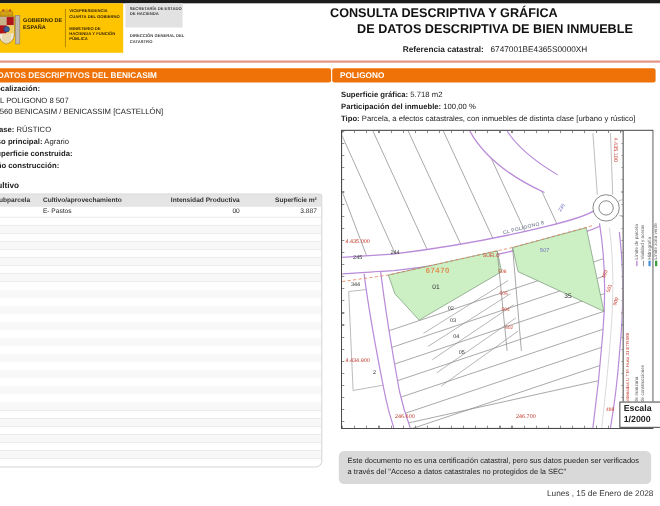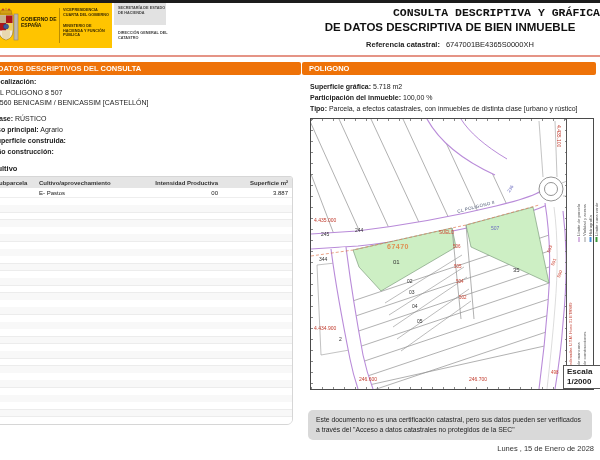--- a/index.html
+++ b/index.html
@@ -11,21 +11,21 @@
   
   #govband{left:0;top:3px;width:112px;height:45px;background:#FFC400;}
   #coa{left:-7px;top:6px;width:26px;height:38px;}
   #gob{left:21px;top:17px;width:40px;font-size:5px;font-weight:bold;color:#2b2000;line-height:1.15;}
   #vsep{left:59px;top:8px;width:1px;height:35px;background:rgba(60,40,0,.35);}
   #vice{left:63px;top:8px;width:48px;font-size:3.8px;font-weight:bold;color:#3a2a00;line-height:1.25;}
   #mini{left:63px;top:24px;width:48px;font-size:3.8px;font-weight:bold;color:#3a2a00;line-height:1.25;}
   #secr{left:114px;top:3px;width:52px;height:22px;background:#E2E2E2;font-size:3.8px;font-weight:bold;color:#444;padding:3px 0 0 4px;line-height:1.3;box-sizing:border-box;}
   #dirg{left:118px;top:31px;width:52px;font-size:3.8px;font-weight:bold;color:#444;line-height:1.3;}
   
-  #title1{left:300px;top:6px;width:300px;text-align:right;font-size:11.5px;font-weight:bold;color:#111;font-family:Liberation Mono, monospace;}
+  #title1{left:300px;top:6px;width:300px;text-align:left;font-size:11.5px;font-weight:bold;color:#111;}
   #title2{left:300px;top:21px;width:300px;text-align:center;font-size:11.5px;font-weight:bold;color:#111;}
   #refline{left:300px;top:40px;width:300px;text-align:center;font-size:7.5px;color:#222;}
   #refline b{margin-right:6px;}
   #redline{left:0;top:55px;width:600px;height:2px;background:#E59486;}
   
   .obar{height:13px;background:#EE7208;color:#fff;font-size:7.5px;line-height:13px;white-space:nowrap;overflow:hidden;border-radius:2px;}
   #lbar{left:-10px;top:62px;width:303px;padding-left:8px;}
   #rbar{left:302px;top:62px;width:287px;padding-left:7px;font-weight:bold;}
   .obar .pre{font-weight:600;opacity:.93;}
   .obar .em{font-weight:800;}
@@ -108,21 +108,21 @@
 <div id="dirg" class="abs">DIRECCIÓN GENERAL DEL CATASTRO</div>
 
 <div id="title1" class="abs">CONSULTA DESCRIPTIVA Y GRÁFICA</div>
 <div id="title2" class="abs">DE DATOS DESCRIPTIVA DE BIEN INMUEBLE</div>
 <div id="refline" class="abs">
   <b>Referencia catastral:</b><span>6747001BE4365S0000XH</span>
 </div>
 <div id="redline" class="abs"></div>
 
 <div id="lbar" class="abs obar">
-  <span class="pre">DATOS DESCRIPTIVOS DEL </span><span class="em">CONSULTA</span>
+  <span class="pre">DATOS DESCRIPTIVOS DEL </span><span class="em">BENICASIM</span>
 </div>
 <div id="lpanel" class="abs">
   <div id="loc" class="lab">Localización:</div>
   <div id="addr1">CL POLIGONO 8 507</div>
   <div id="addr2">12560 BENICASIM / BENICASSIM [CASTELLÓN]</div>
   <div id="lfields">
 
   <div class="fld"><b class="lab">Clase:</b> <span>RÚSTICO</span></div>
       <div class="fld"><b class="lab">Uso principal:</b> <span>Agrario</span></div>
       <div class="fld"><b class="lab">Superficie construida:</b> <span></span></div>

